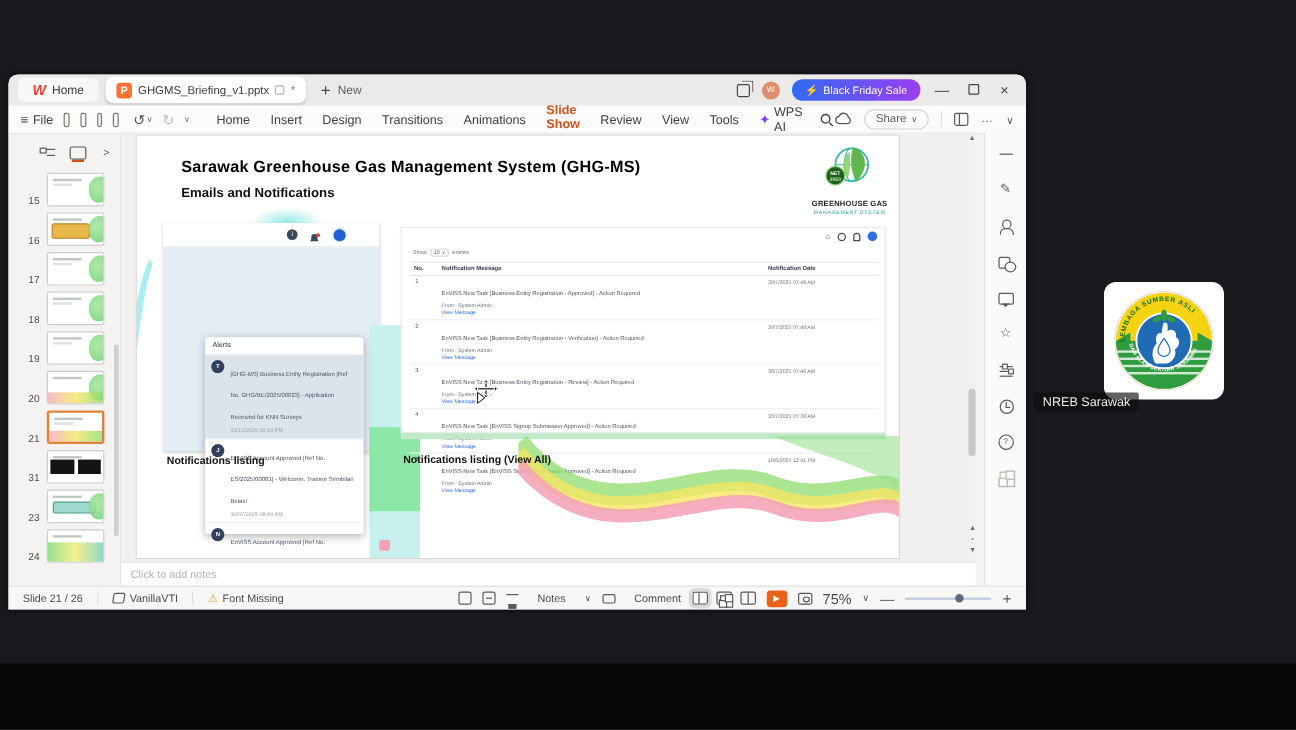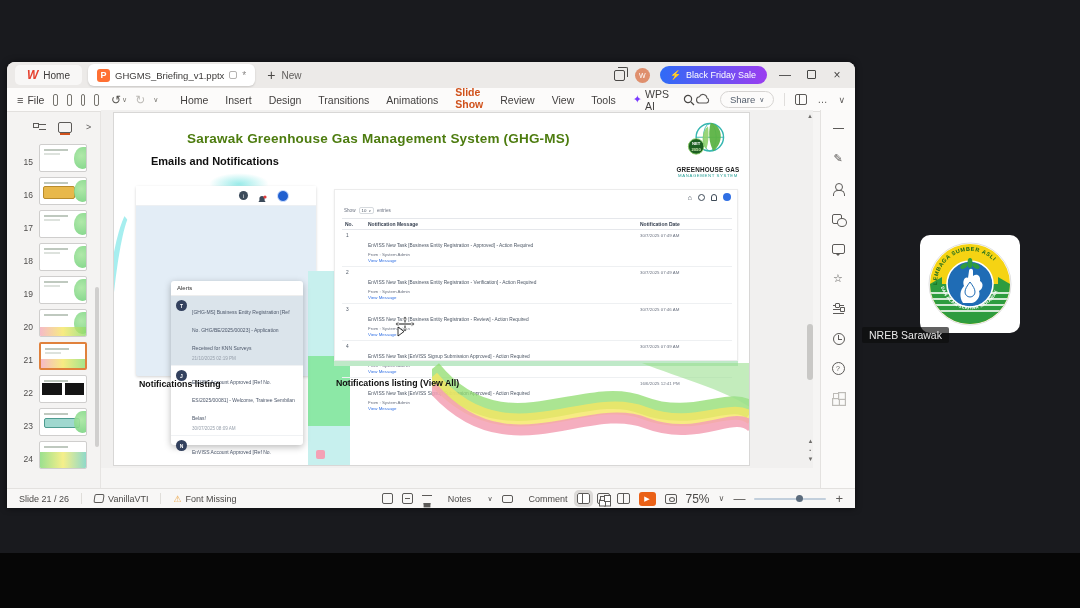--- a/index.html
+++ b/index.html
@@ -55,39 +55,39 @@
   
   .thumbpanel{position:absolute;left:0;top:50px;width:94px;height:376px;background:#f4f3f2;border-right:1px solid #e6e4e2;}
   .tp-head{position:absolute;left:0;top:2px;width:100%;height:26px;display:flex;align-items:center;gap:12px;padding-left:26px;}
   .ic-outline{width:13px;height:11px;position:relative;}
   .ic-outline:before{content:"";position:absolute;left:0;top:1px;width:4px;height:3px;border:1px solid #5c5a58;}
   .ic-outline:after{content:"";position:absolute;left:6px;top:2px;width:7px;border-top:1.4px solid #5c5a58;box-shadow:0 5px 0 #5c5a58;}
   .ic-slidev{width:14px;height:11px;border:1.2px solid #5c5a58;border-radius:2px;position:relative;}
   .ic-slidev.on{box-shadow:0 4px 0 -2px #d0521c;}
   .tp-arrow{font-size:9px;color:#5a5856;margin-left:2px;}
   .slides{position:absolute;left:0;top:32px;width:100%;display:flex;flex-direction:column;gap:5px;}
-  .srow{display:flex;align-items:center;gap:6px;height:28px;}
+  .srow{display:flex;align-items:flex-end;gap:6px;height:28px;}
   .snum{width:26px;text-align:right;font-size:8.5px;color:#4f4d4c;padding-top:8px;}
   .sthumb{width:48px;height:28px;background:#fff;border:1px solid #cfcecd;border-radius:2px;position:relative;overflow:hidden;}
   .srow.sel .sthumb{border:2px solid #e0813c;}
   .sthumb .leaf{position:absolute;right:-6px;top:2px;width:18px;height:22px;background:radial-gradient(circle at 40% 40%,#a8e6a0,#6fcf7a);border-radius:50% 40% 55% 45%;opacity:.9;}
   .sthumb .tl{position:absolute;left:4px;top:4px;width:24px;height:2px;background:#bfc9bf;}
   .sthumb .tl2{position:absolute;left:4px;top:8px;width:16px;height:1.5px;background:#dde2dd;}
   .t16 .orangebox{position:absolute;left:3px;top:8px;width:32px;height:13px;background:#e8b84a;border:1px solid #b98c2c;border-radius:2px;}
   .t20 .wave,.t21 .wave,.t24 .wave{position:absolute;left:0;bottom:0;width:100%;height:9px;background:linear-gradient(90deg,#f3a9b9,#f5e663,#8fdc6e);opacity:.8;}
   .t22 .dk1{position:absolute;left:2px;top:7px;width:20px;height:12px;background:#141414;}
   .t22 .dk2{position:absolute;left:25px;top:7px;width:19px;height:12px;background:#141414;}
   .t23 .teal{position:absolute;left:4px;top:9px;width:36px;height:10px;background:#9fd8cf;border:1px solid #4e9c90;border-radius:2px;}
   .t24 .colr{position:absolute;left:0;top:10px;width:100%;height:18px;background:linear-gradient(90deg,#9be08f,#f5ef8a,#8fd9c9);}
   .tpscroll{position:absolute;right:1px;top:175px;width:4px;height:160px;background:#d0cfce;border-radius:2px;}
 
   
   .editor{position:absolute;left:94px;top:48px;width:712px;height:358px;background:#f1f0ef;}
   .slide{position:absolute;left:12px;top:2px;width:637px;height:354px;background:#fff;border:1px solid #d8d7d6;overflow:hidden;}
-  .s-title{position:absolute;left:37px;top:18px;font-size:13.5px;font-weight:bold;color:#4d7c0f;letter-spacing:.2px;margin-left:36px;}
+  .s-title{position:absolute;left:37px;top:18px;font-size:13.5px;font-weight:bold;color:#000000;letter-spacing:.2px;}
   .s-sub{position:absolute;left:37px;top:42px;font-size:11px;font-weight:bold;color:#101010;}
   .s-logo{position:absolute;left:552px;top:6px;width:84px;text-align:center;}
   .s-logo .l1{font-size:6.3px;font-weight:bold;color:#1c1c1c;letter-spacing:.2px;margin-top:1px;}
   .s-logo .l2{font-size:4.3px;color:#2aa198;letter-spacing:.6px;}
   .cyanblob{position:absolute;left:95px;top:60px;width:60px;height:22px;background:radial-gradient(ellipse at center,rgba(72,219,216,.55),rgba(72,219,216,0) 70%);}
   .cyanarc{position:absolute;left:-6px;top:95px;width:30px;height:170px;border:6px solid transparent;border-left-color:rgba(0,206,209,.35);border-radius:50%;transform:rotate(6deg);}
   .leftshot{position:absolute;left:22px;top:73px;width:180px;height:190px;background:#e3edf6;border-radius:2px;box-shadow:0 1px 3px rgba(0,0,0,.18);}
   .ls-head{position:absolute;left:0;top:0;width:100%;height:20px;background:#fff;border-bottom:1px solid #edf0f3;}
   .ls-ic{position:absolute;top:5px;border-radius:50%;}
   .ic-info{left:103px;width:9px;height:9px;background:#3b4a5a;color:#fff;font-size:5.5px;display:flex;align-items:center;justify-content:center;}
@@ -326,21 +326,21 @@
           </div>
         <div class="srow sel">
             <span class="snum">21</span>
             <span class="sthumb t21">
               <span class="tl"></span>
               <span class="tl2"></span>
               <span class="wave"></span>
             </span>
           </div>
         <div class="srow">
-            <span class="snum">22</span>
+            <span class="snum">31</span>
             <span class="sthumb t22">
               <span class="tl"></span>
               <span class="dk1"></span>
               <span class="dk2"></span>
             </span>
           </div>
         <div class="srow">
             <span class="snum">23</span>
             <span class="sthumb t23">
               <span class="tl"></span>
@@ -507,20 +507,23 @@
       <span class="sbi sbi-person"></span>
       <span class="sbi sbi-shapes"></span>
       <span class="sbi sbi-comment"></span>
       <span class="sbi">☆</span>
       <span class="sbi sbi-sliders"></span>
       <span class="sbi sbi-clock"></span>
       <span class="sbi sbi-help"></span>
       <span class="sbi sbi-grid"></span>
     </div>
 
+    <div class="notes">
+      <span class="ph">Click to add notes</span>
+    </div>
 
     <div class="statusbar">
       <span class="sb-item">Slide 21 / 26</span>
       <span class="sb-sep"></span>
       <span class="sb-item">
         <span class="themeic"></span>
         <span>VanillaVTI</span>
       </span>
       <span class="sb-sep"></span>
       <span class="sb-item">

